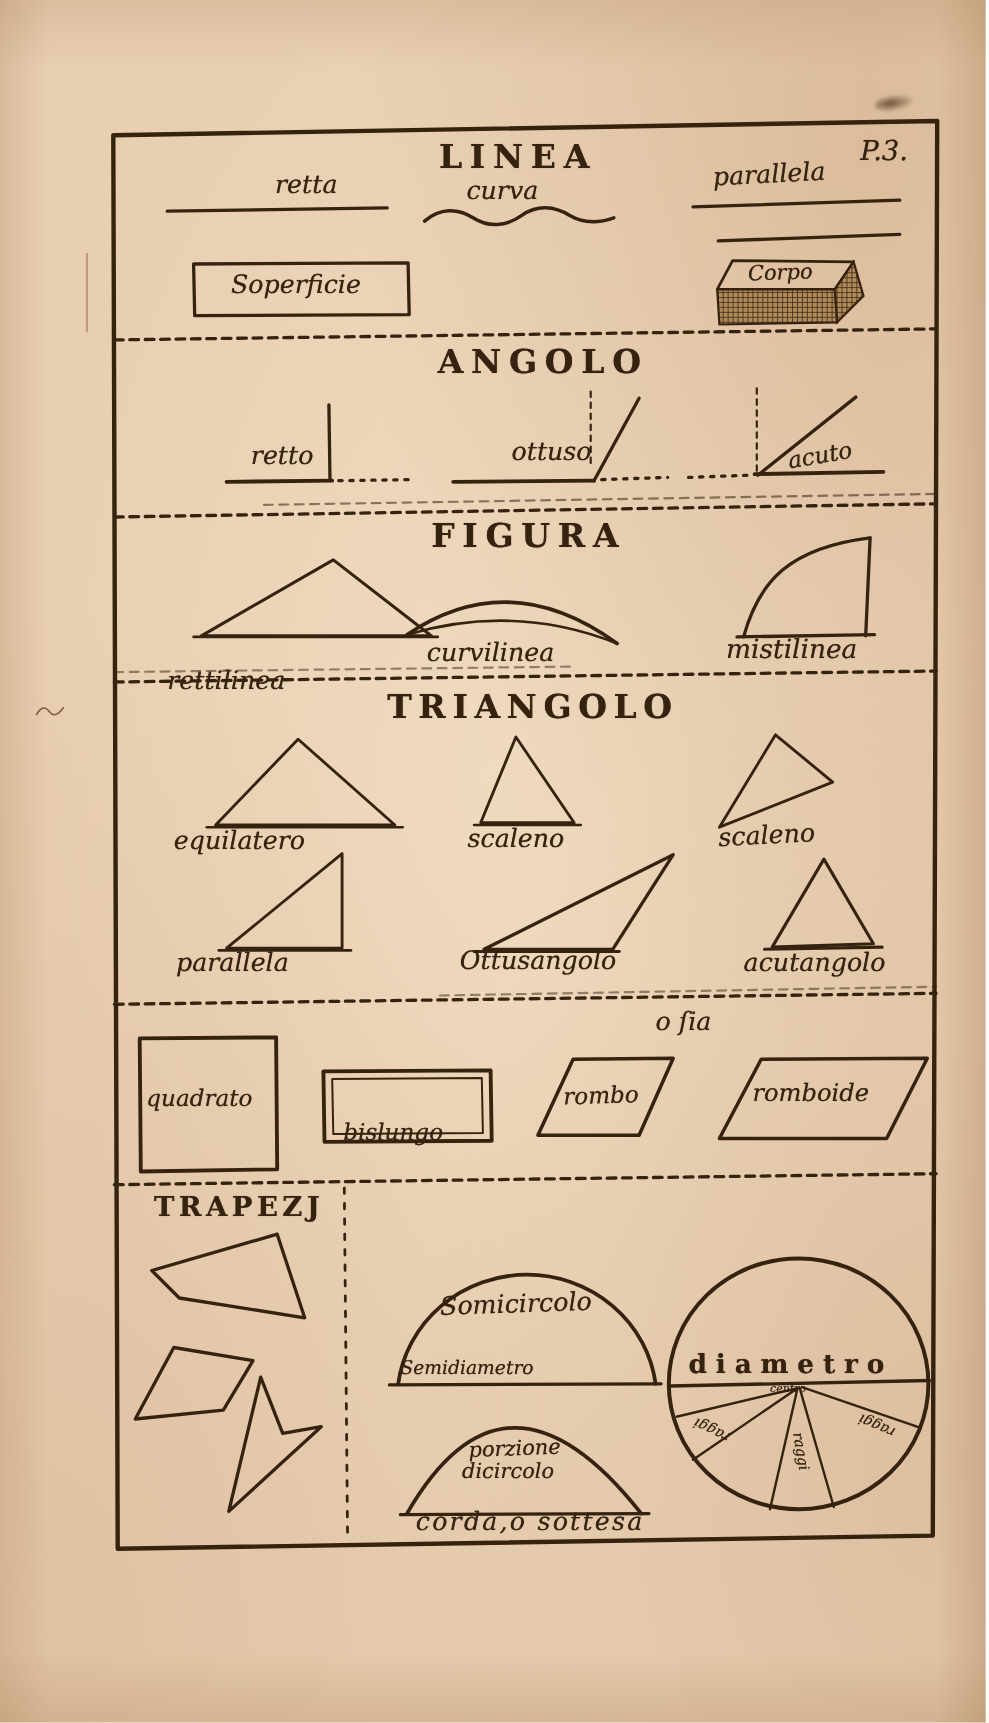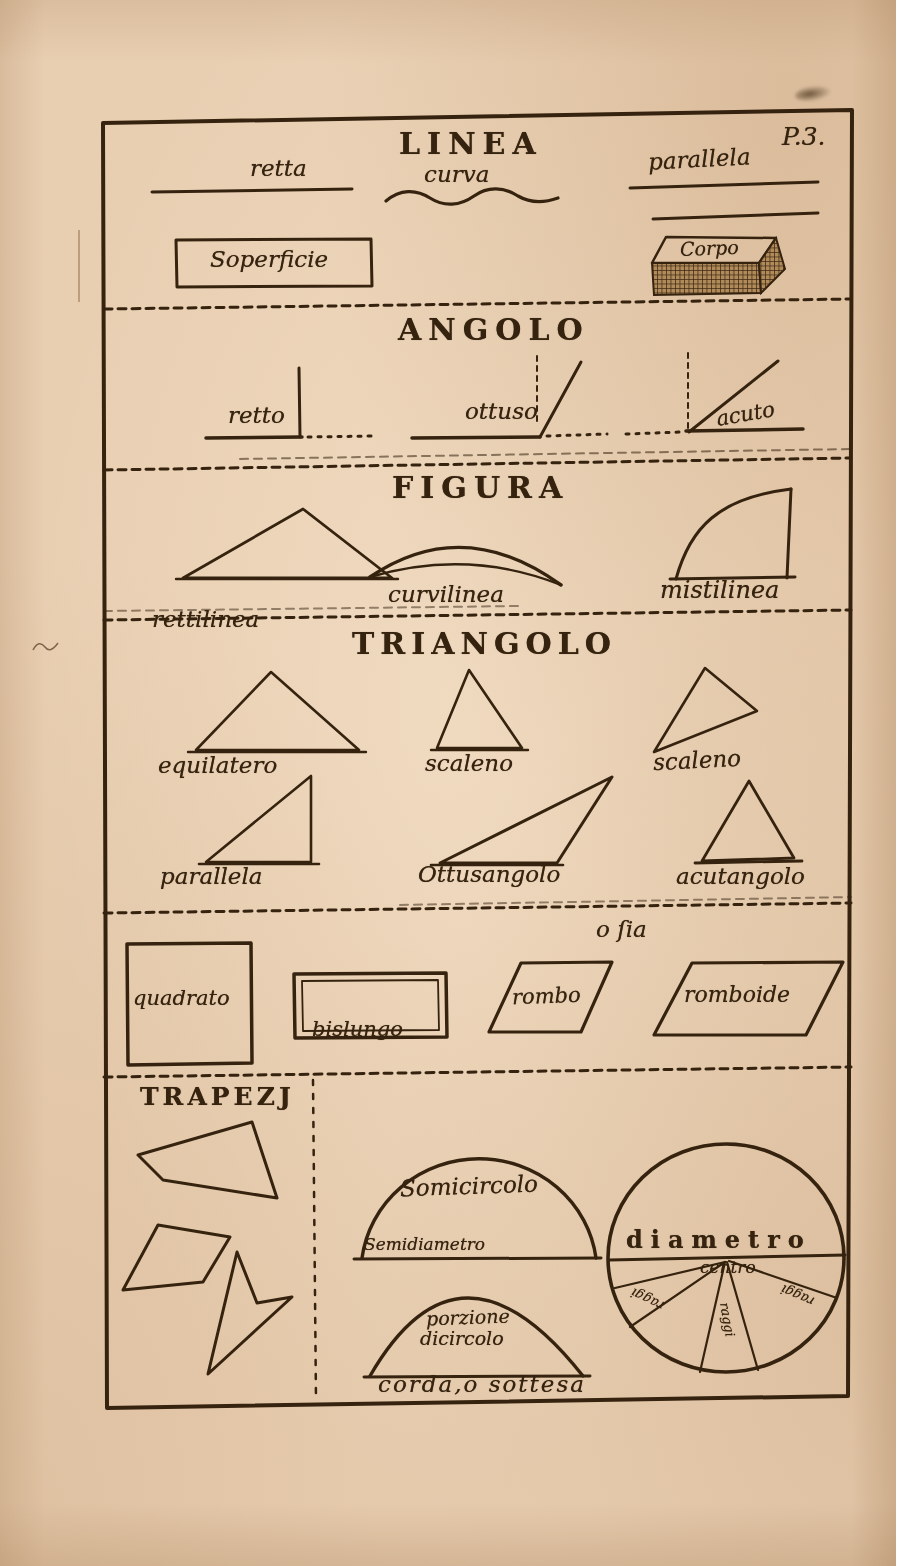--- a/index.html
+++ b/index.html
@@ -216,18 +216,18 @@
 
   <span class="lbl caps" style="left:140px;top:1082px;font-size:25px;letter-spacing:4px;">TRAPEZJ</span>
 
   <span class="lbl hand" style="left:400px;top:1173px;font-size:23px;transform:rotate(-2deg);">Somicircolo</span>
   <span class="lbl hand" style="left:364px;top:1234px;font-size:17px;">Semidiametro</span>
   <span class="lbl hand" style="left:426px;top:1306px;font-size:19px;transform:rotate(-2deg);">porzione</span>
   <span class="lbl hand" style="left:420px;top:1327px;font-size:19px;">dicircolo</span>
   <span class="lbl hand" style="left:378px;top:1371px;font-size:23px;letter-spacing:2px;">corda,o sottesa</span>
 
   <span class="lbl" style="left:626px;top:1225px;font-size:24px;letter-spacing:8px;font-weight:600;">diametro</span>
-  <span class="lbl hand" style="left:700px;top:1257px;font-size:17px;text-align:center;">centro</span>
+  <span class="lbl hand" style="left:700px;top:1257px;font-size:10px;text-align:center;">centro</span>
   <span class="lbl hand" style="left:630px;top:1292px;font-size:13px;transform:rotate(205deg);">raggi</span>
   <span class="lbl hand" style="left:710px;top:1312px;font-size:13px;transform:rotate(80deg);">raggi</span>
   <span class="lbl hand" style="left:780px;top:1288px;font-size:13px;transform:rotate(203deg);">raggi</span>
 
 </div>
 
 </body></html>

